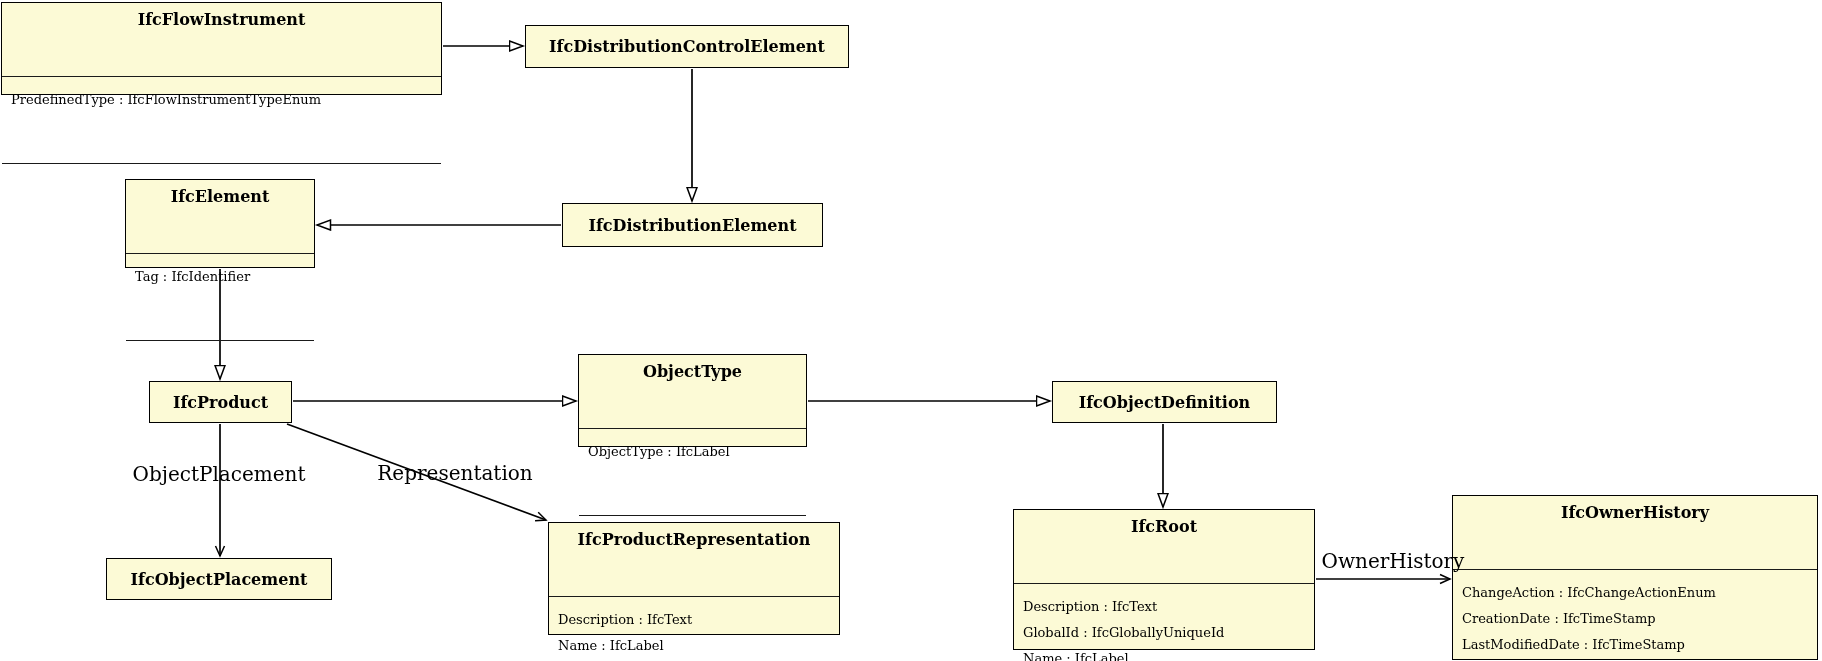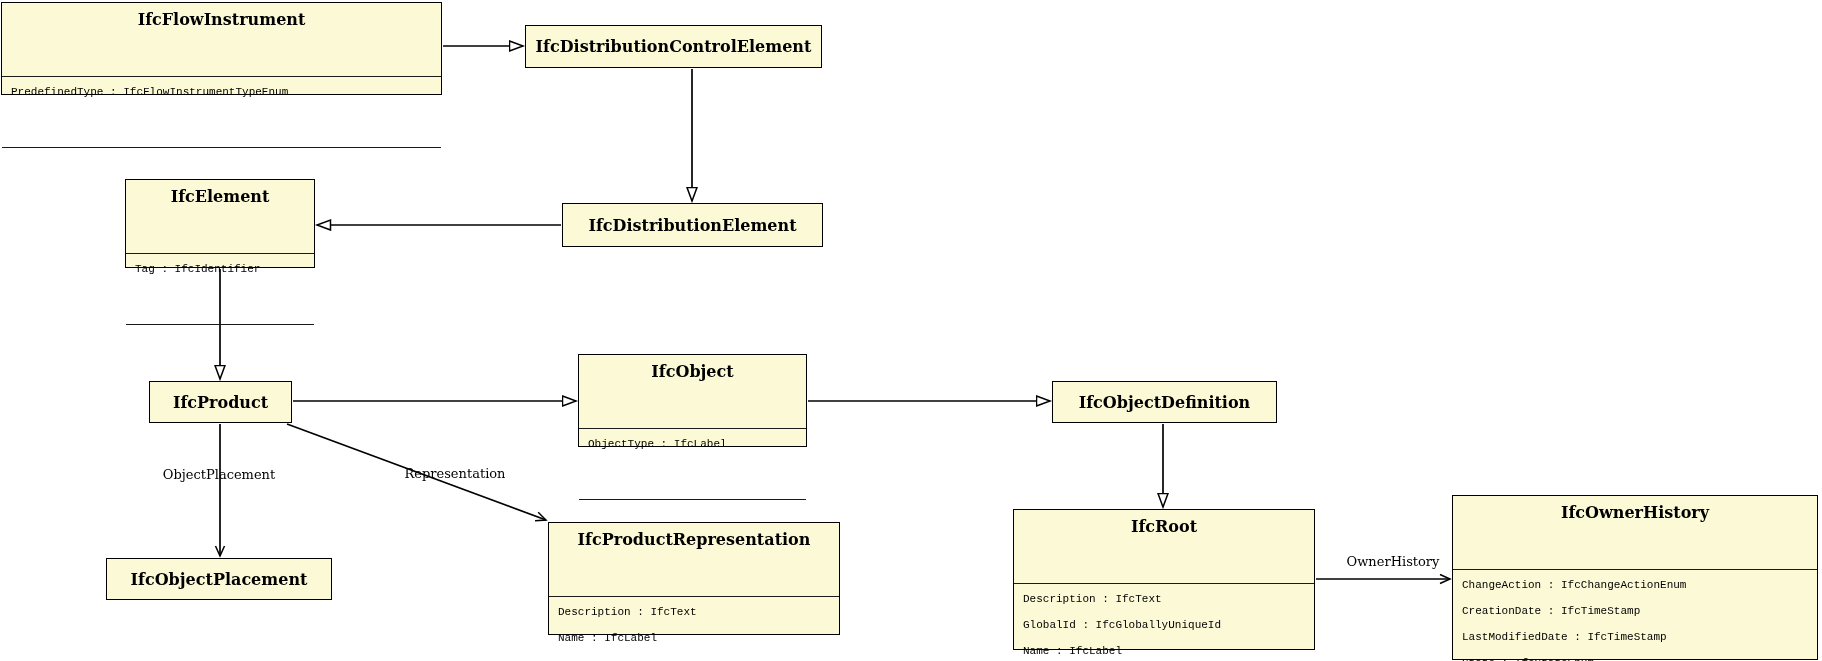--- a/index.html
+++ b/index.html
@@ -37,37 +37,36 @@
     height: 33px;
     white-space: nowrap;
   }
   .node.single .title { height: 100%; }
   .node .attrs {
     flex: 1 1 auto;
     border-top: 1.4px solid #1a1a1a;
     display: flex;
     flex-direction: column;
     justify-content: center;
-    padding: 2px 9px;
-    font-size: 11px;
-    font-family: Liberation Mono, monospace;
+    padding: 10px 9px;
+    font-size: 13px;
   }
   .node .attr-line {
     line-height: 26px;
     white-space: nowrap;
   }
   .node .ops {
     flex: 0 0 auto;
     height: 16px;
     border-top: 1.4px solid #1a1a1a;
   }
   .edge-label {
     position: absolute;
     transform: translate(-50%, -50%);
-    font-size: 13px;
+    font-size: 20px;
     white-space: nowrap;
   }
 </style>
 </head>
 <body>
 
 <div id="canvas">
 
   <svg id="edges-layer" viewBox="0 0 1822 661" xmlns="http://www.w3.org/2000/svg">
     <defs>
@@ -93,42 +92,42 @@
   </svg>
 
   <div class="node" style="left:1px; top:2px; width:441px; height:93px;">
     <div class="title">IfcFlowInstrument</div>
     <div class="attrs">
       <div class="attr-line">PredefinedType : IfcFlowInstrumentTypeEnum</div>
     </div>
     <div class="ops"></div>
   </div>
 
-  <div class="node single" style="left:525px; top:25px; width:297px; height:43px;">
+  <div class="node single" style="left:525px; top:25px; width:324px; height:43px;">
     <div class="title">IfcDistributionControlElement</div>
   </div>
 
   <div class="node" style="left:125px; top:179px; width:190px; height:89px;">
     <div class="title">IfcElement</div>
     <div class="attrs">
       <div class="attr-line">Tag : IfcIdentifier</div>
     </div>
     <div class="ops"></div>
   </div>
 
   <div class="node single" style="left:562px; top:203px; width:261px; height:44px;">
     <div class="title">IfcDistributionElement</div>
   </div>
 
   <div class="node single" style="left:149px; top:381px; width:143px; height:42px;">
     <div class="title">IfcProduct</div>
   </div>
 
   <div class="node" style="left:578px; top:354px; width:229px; height:93px;">
-    <div class="title">IfcObject</div>
+    <div class="title">ObjectType</div>
     <div class="attrs">
       <div class="attr-line">ObjectType : IfcLabel</div>
     </div>
     <div class="ops"></div>
   </div>
 
   <div class="node single" style="left:1052px; top:381px; width:225px; height:42px;">
     <div class="title">IfcObjectDefinition</div>
   </div>
 

